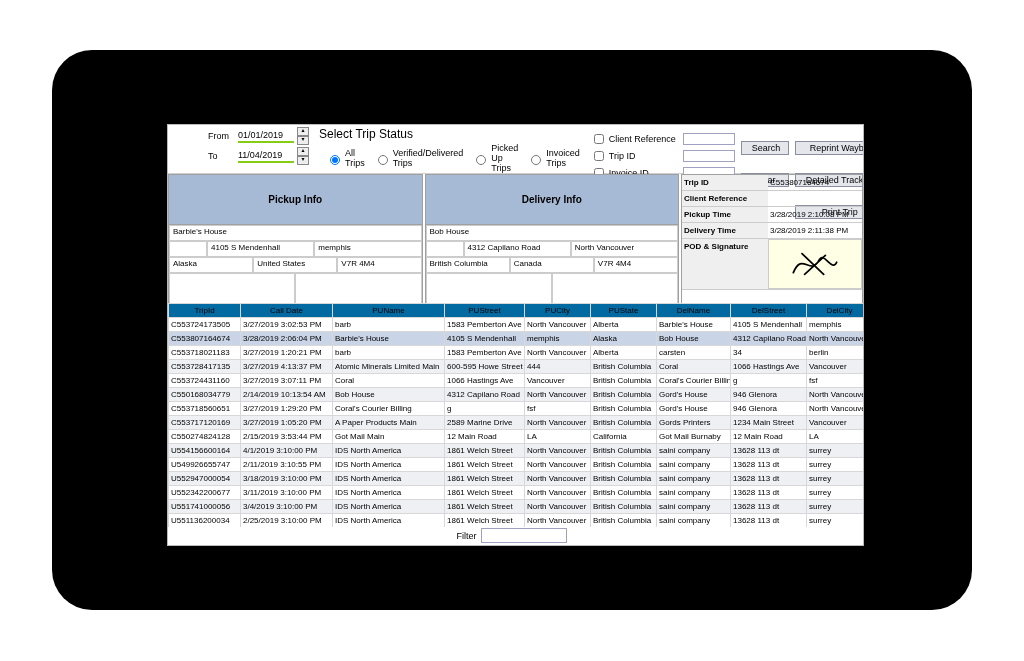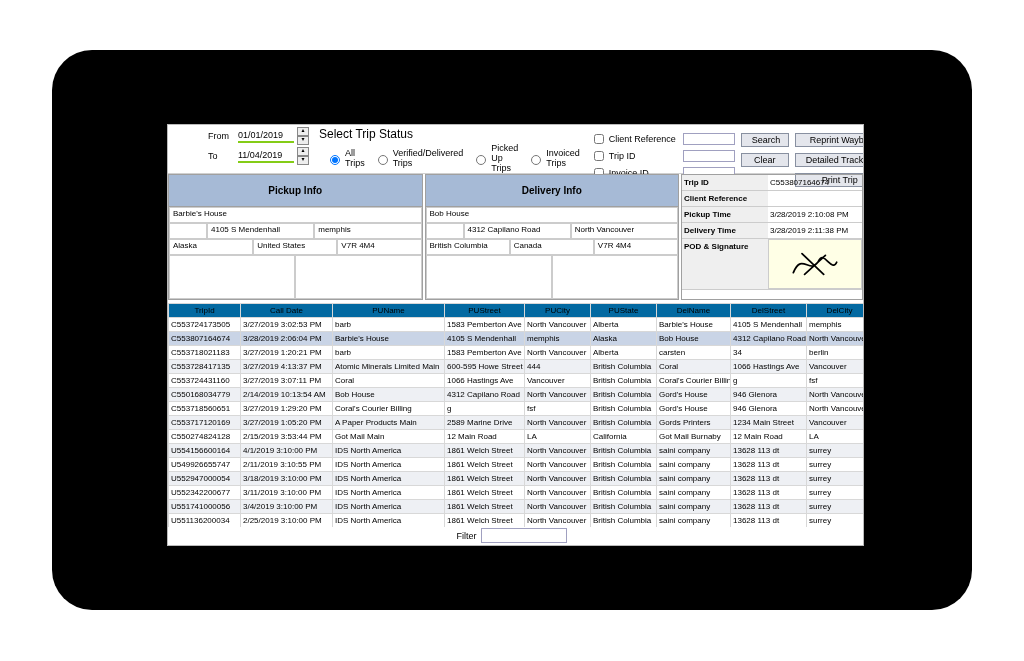--- a/index.html
+++ b/index.html
@@ -78,41 +78,41 @@
 
   .ref-block {
     margin-left: 6px; margin-top: 4px;
     display: flex; flex-direction: column; gap: 1px;
   }
   .ref-row { display: flex; align-items: center; gap: 2px; }
   .ref-row .rl { width: 72px; }
   .ref-row input[type=text] { width: 50px; height: 10px; border: 1px solid #a0a0c0; font-size: 9px; padding: 0; }
 
   .btn-col {
-    margin-left: 2px; margin-top: 6px; display: flex; flex-direction: column; gap: 6px;
+    margin-left: 2px; margin-top: 14px; display: flex; flex-direction: column; gap: 18px;
   }
   .gbtn {
     border: 1px solid #8890a0; background: #e4e6ec; font-size: 9px;
     height: 14px; line-height: 12px; padding: 0 10px; cursor: pointer;
     text-align: center; white-space: nowrap;
   }
   .gbtn.wide { width: 90px; }
   .gbtn.small { width: 48px; }
 
   
   .info-row { display: flex; gap: 2px; padding: 0; }
   .panel {
     border: 1px solid #a0a0a0;
   }
   .panel.pickup { flex: 1.0; }
   .panel.delivery { flex: 1.0; }
   .panel.selected { width: 180px; }
   .panel-title {
     background: #a6bad6; color: #000; text-align: center; font-weight: bold;
-    font-size: 10px; padding: 10px 0; border-bottom: 1px solid #a0a0a0;
+    font-size: 10px; padding: 19px 0; border-bottom: 1px solid #a0a0a0;
   }
   .pcell {
     border: 0.5px solid #ccc; font-size: 8px; padding: 1px 3px; height: 12px;
     white-space: nowrap; overflow: hidden;
   }
   .prow { display: flex; }
   .prow .pcell { flex: 1; }
   .sel-row { display: flex; border-bottom: 1px solid #ccc; }
   .sel-row .slbl { width: 82px; font-size: 8px; font-weight: bold; padding: 3px 2px; background:#efefef;}
   .sel-row .sval { flex:1; font-size: 8px; padding: 3px 2px; }

